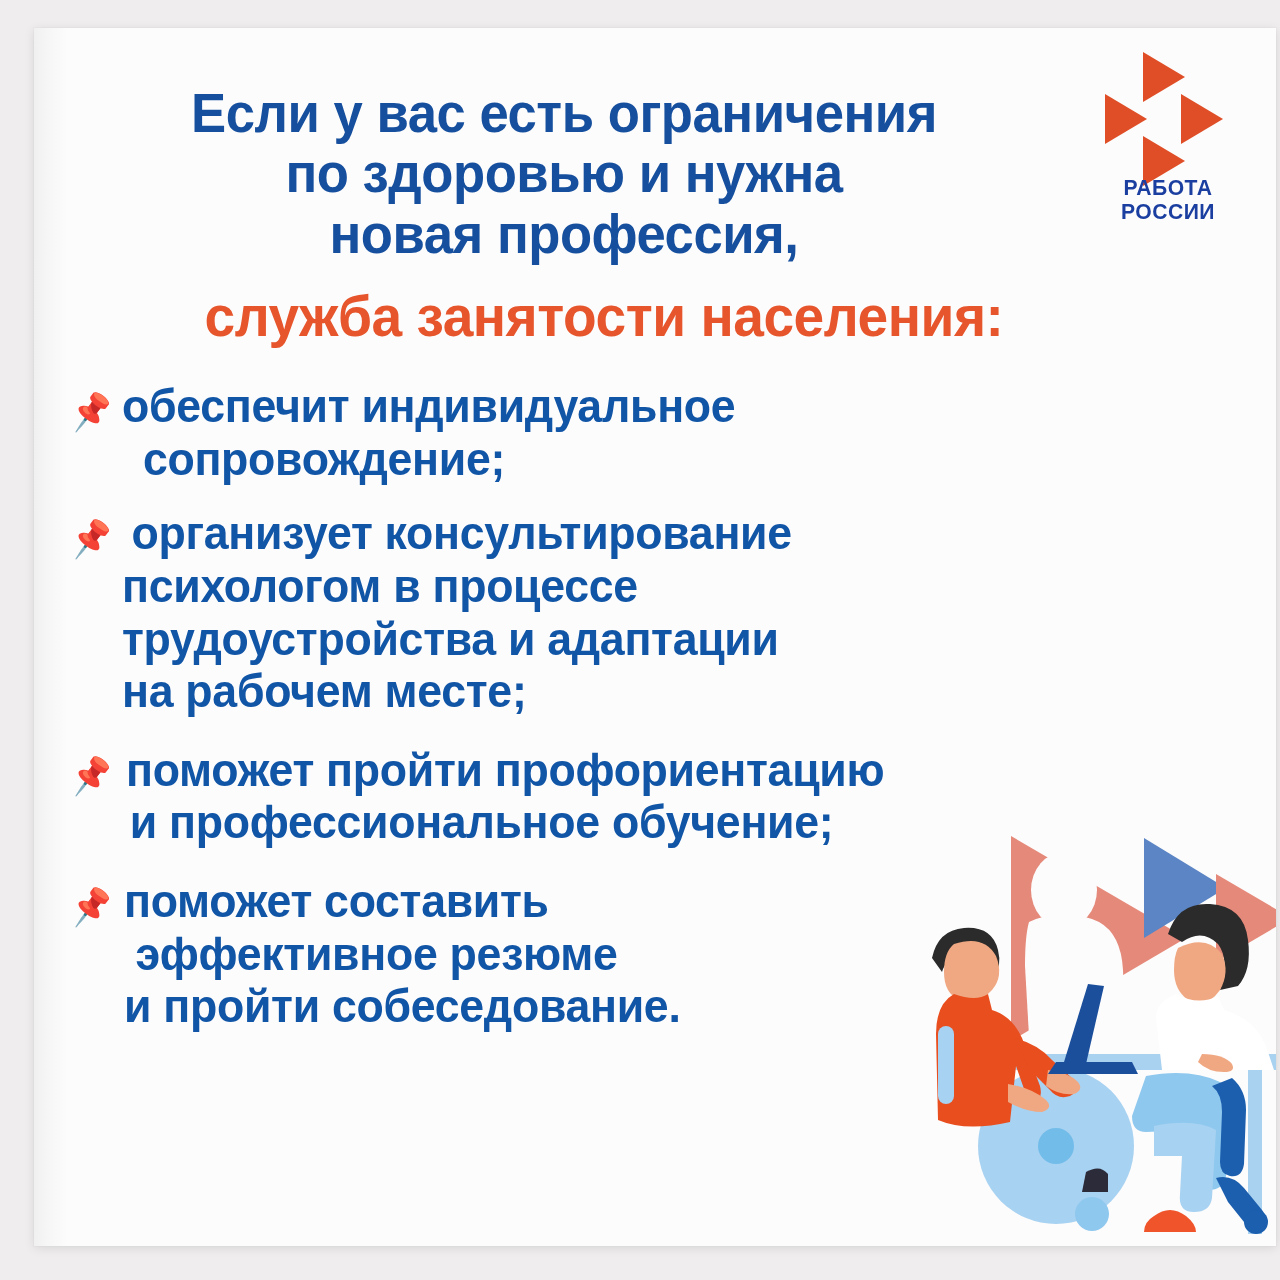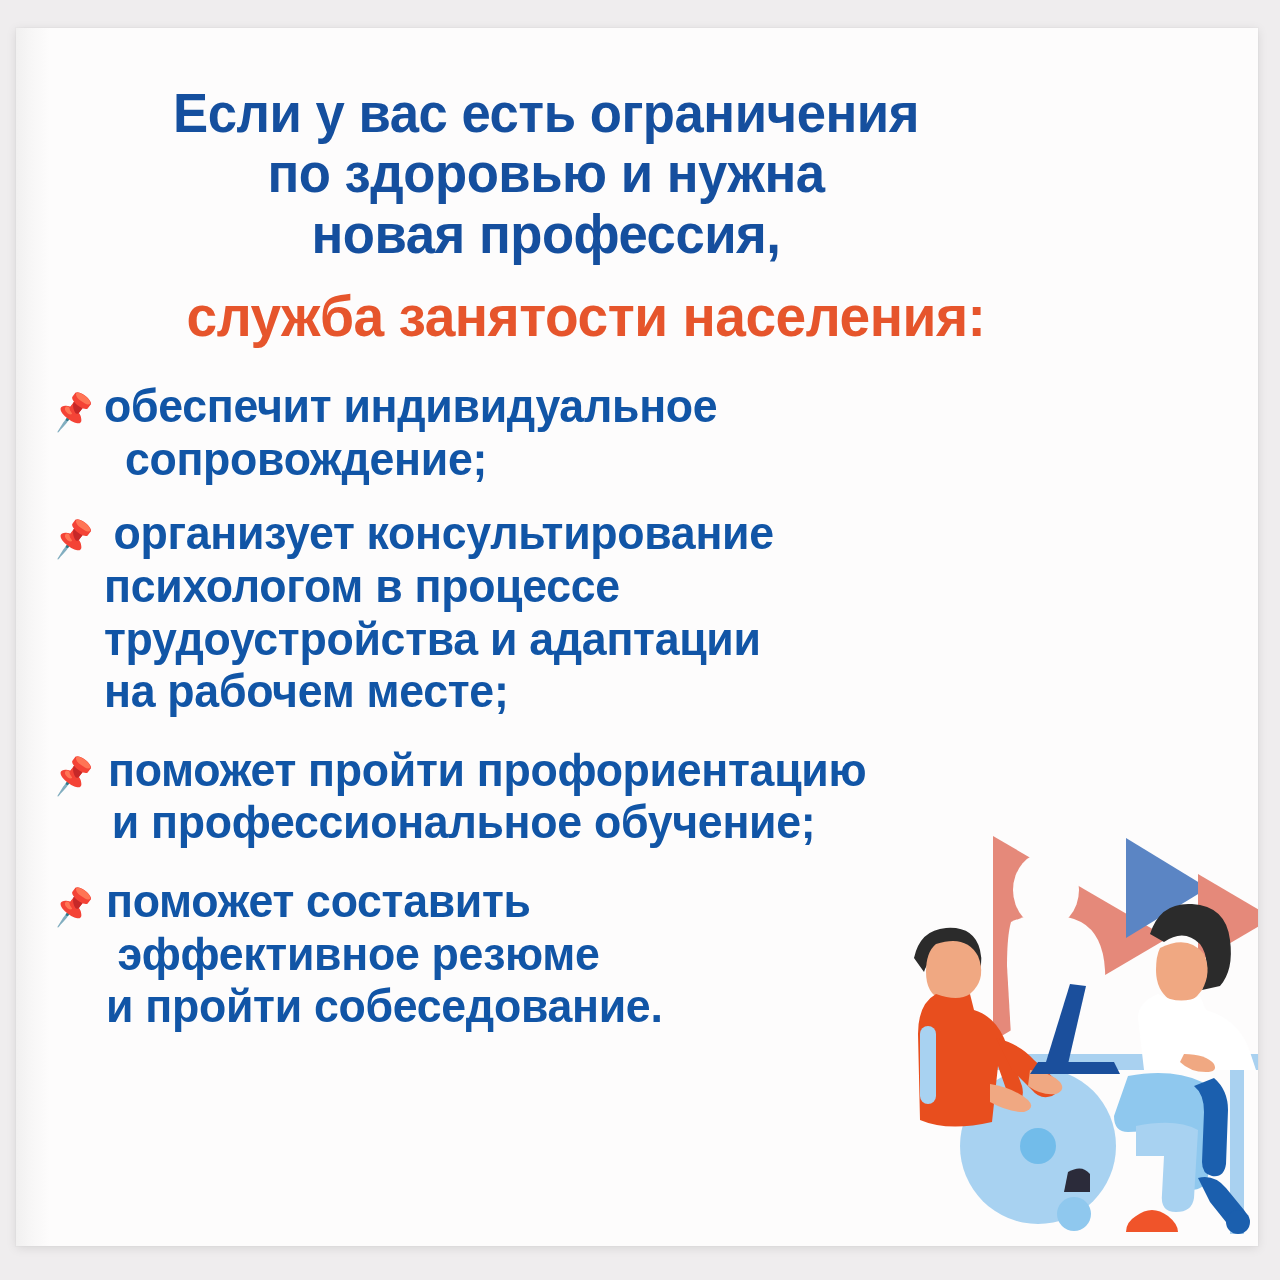--- a/index.html
+++ b/index.html
@@ -7,21 +7,21 @@
     width:1280px; height:1280px;
     background:#efedee;
     font-family:"Liberation Sans", sans-serif;
     overflow:hidden;
   }
   #root { position:relative; width:1280px; height:1280px; }
 
   
   .card {
     position:absolute;
-    left:16px; top:28px;
+    left:34px; top:28px;
     width:1242px; height:1218px;
     background:#fdfcfc;
     box-shadow: 0 2px 10px rgba(0,0,0,0.10), 0 0 0 1px rgba(0,0,0,0.015);
     overflow:hidden;
   }
   .card::before{
     content:"";
     position:absolute; left:0; top:0; width:34px; height:100%;
     background:linear-gradient(90deg,#f1f0f0 0%, #f7f6f6 40%, #fdfcfc 100%);
     pointer-events:none;
@@ -121,20 +121,32 @@
   <div class="card">
 
     <div class="headline">
       <span class="l">Если у вас есть ограничения</span>
       <span class="l">по здоровью и нужна</span>
       <span class="l">новая профессия,</span>
     </div>
 
     <div class="subhead">служба занятости населения:</div>
 
+    <div class="logo">
+      <div class="tri-group">
+        <span class="tri t-top"></span>
+        <span class="tri t-left"></span>
+        <span class="tri t-right"></span>
+        <span class="tri t-bot"></span>
+      </div>
+      <div class="logo-txt">
+        <div>РАБОТА</div>
+        <div>РОССИИ</div>
+      </div>
+    </div>
 
     <div class="bullets">
 
       <div class="bullet b1">
         <span class="pin">📌</span>
         <div class="txt">
           <span class="l">обеспечит индивидуальное</span>
           <span class="l">сопровождение;</span>
         </div>
       </div>

